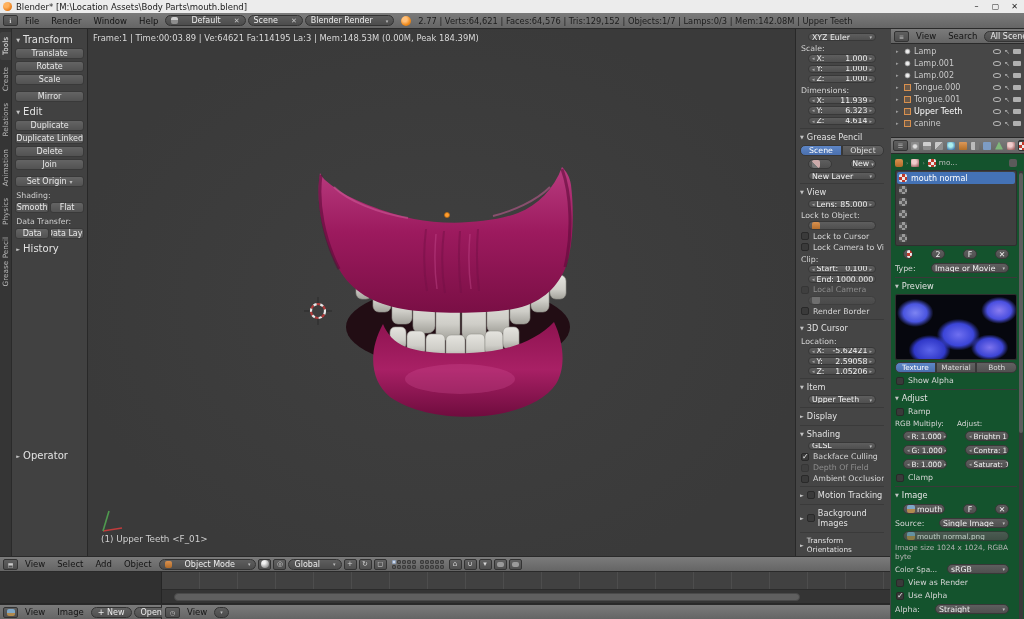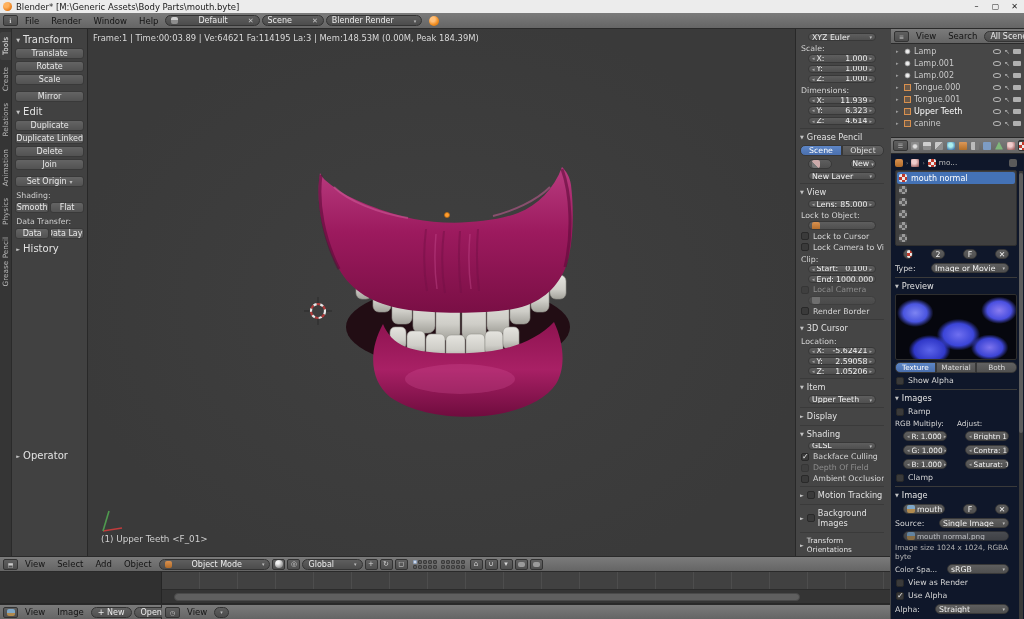--- a/index.html
+++ b/index.html
@@ -9,21 +9,21 @@
   
   .titlebar{position:absolute;left:0;top:0;width:1024px;height:13px;background:#ececec;color:#1a1a1a;display:flex;align-items:center;font-size:8.5px}
   .tb-logo{width:9px;height:9px;margin:0 4px 0 3px;border-radius:50%;background:radial-gradient(circle at 35% 32%,#ffb25e 0 30%,#e87d1a 70%,#b65708 100%);flex:0 0 auto}
   .tb-btns{margin-left:auto;display:flex;height:13px}
   .tb-btn{width:19px;height:13px;display:flex;align-items:center;justify-content:center;color:#222;font-size:8px}
 
   
   .hdr{background:linear-gradient(#7b7b7b,#656565);border-bottom:1px solid #2a2a2a;display:flex;align-items:center;gap:2px;color:#141414}
   .menu{padding:0 5px;color:#141414;font-size:8.5px;white-space:nowrap}
   .edicon{width:15px;height:11px;margin-left:3px;background:linear-gradient(#5f5f5f,#4d4d4d);border:1px solid #333;border-radius:2px;display:flex;align-items:center;justify-content:center;color:#ccc;font-size:6px;flex:0 0 auto}
-  .chip{height:11px;display:flex;align-items:center;gap:20px;background:linear-gradient(#5e5e5e,#4c4c4c);border:1px solid #333;border-radius:6px;padding:4px 5px;color:#ececec;font-size:8px;white-space:nowrap}
+  .chip{height:11px;display:flex;align-items:center;gap:13px;background:linear-gradient(#5e5e5e,#4c4c4c);border:1px solid #333;border-radius:6px;padding:4px 5px;color:#ececec;font-size:8px;white-space:nowrap}
   .chip .dn{font-size:5px;color:#bdbdbd}
   .chip .x{color:#c5c5c5;font-size:7px}
   .hbtn{height:11px;padding:0 6px;background:linear-gradient(#626262,#505050);border:1px solid #333;border-radius:6px;color:#ececec;display:flex;align-items:center;font-size:8px;white-space:nowrap}
   .blogo{width:10px;height:10px;border-radius:50%;background:radial-gradient(circle at 38% 34%,#ffc07a 0 25%,#f08c1e 60%,#c76a08 100%);margin-left:5px;flex:0 0 auto}
   .stats{margin-left:5px;color:#1d1d1d;font-size:8.3px;white-space:nowrap}
   .info{position:absolute;left:0;top:13px;width:1024px;height:16px}
 
   
   .toolshelf{position:absolute;left:0;top:29px;width:88px;height:527px;background:#414141;border-right:1px solid #282828;display:flex}
   .ts-tabs{width:14px;background:#353535;border-right:1px solid #2a2a2a;display:flex;flex-direction:column;align-items:center;padding-top:3px;gap:2px}
@@ -81,21 +81,21 @@
   .ol-row.active{color:#fff}
   .oi-tri{color:#9d9d9d;font-size:5px;width:5px;flex:0 0 auto}
   .oi-lamp{width:7px;height:7px;border-radius:50%;background:radial-gradient(circle,#eee 0 25%,#999 50%,transparent 65%);flex:0 0 auto}
   .oi-cube{width:7px;height:7px;border:1px solid #d8904e;background:rgba(216,144,78,.25);flex:0 0 auto}
   .ol-tgl{margin-left:auto;display:flex;gap:3px;align-items:center}
   .oi-eye{width:8px;height:5px;border:1px solid #b9b9b9;border-radius:50%}
   .oi-arrow::after{content:"↖";color:#b9b9b9;font-size:7px}
   .oi-cam{width:8px;height:5px;background:#b0b0b0;border-radius:1px}
 
   
-  .props{position:absolute;left:891px;top:137px;width:133px;height:482px;background:#0f172a;display:flex;flex-direction:column;border-top:1px solid #282828}
+  .props{position:absolute;left:891px;top:137px;width:133px;height:482px;background:#14532d;display:flex;flex-direction:column;border-top:1px solid #282828}
   .pr-body{flex:1;padding:2px 7px 0 4px;overflow:hidden;position:relative;display:flex;flex-direction:column}
   .psb{position:absolute;right:1px;top:17px;width:4px;bottom:0;background:#393939}
   .psb i{position:absolute;left:0;right:0;top:2px;height:260px;background:#5d5d5d;border-radius:2px}
   .pt{width:10px;height:11px;border-radius:2px;display:flex;align-items:center;justify-content:center;flex:0 0 auto}
   .pt.active{background:#454545;border:1px solid #333}
   .pticon{width:8px;height:8px;border-radius:1px}
   .i-cam{background:radial-gradient(circle at 50% 55%,#ddd 0 25%,#8b8b8b 50%)}
   .i-layers{background:linear-gradient(180deg,#cfcfcf 0 45%,#8d8d8d 45%)}
   .i-scene{background:linear-gradient(135deg,#c9c9c9 50%,#8f8f8f 50%)}
   .i-world{background:radial-gradient(circle at 45% 40%,#aee 0 30%,#47a 80%)}
@@ -146,21 +146,21 @@
   .bh-img{width:162px;border-right:1px solid #2a2a2a}
   .bh-tl{flex:1}
 </style>
 </head>
 <body>
 
 <div class="app">
 
   <div class="titlebar">
     <span class="tb-logo"></span>
-    <span>Blender* [M:\Generic Assets\Body Parts\mouth.byte]</span>
+    <span>Blender* [M:\Location Assets\Body Parts\mouth.blend]</span>
     <span class="tb-btns">
       <span class="tb-btn">–</span>
       <span class="tb-btn">▢</span>
       <span class="tb-btn">✕</span>
     </span>
   </div>
 
   <div class="info hdr">
     <span class="edicon">ℹ</span>
     <span class="menu">File</span>
@@ -174,20 +174,21 @@
     </span>
     <span class="chip">
       <span>Scene</span>
       <span class="x">✕</span>
     </span>
     <span class="chip">
       <span>Blender Render</span>
       <span class="dn">▾</span>
     </span>
     <span class="blogo"></span>
+    <span class="stats">2.77 | Verts:64,621 | Faces:64,576 | Tris:129,152 | Objects:1/7 | Lamps:0/3 | Mem:142.08M | Upper Teeth</span>
   </div>
 
   <div class="toolshelf">
     <div class="ts-tabs">
       <span class="ts-tab active">Tools</span>
       <span class="ts-tab">Create</span>
       <span class="ts-tab">Relations</span>
       <span class="ts-tab">Animation</span>
       <span class="ts-tab">Physics</span>
       <span class="ts-tab">Grease Pencil</span>
@@ -624,21 +625,21 @@
       <div class="tpair">
         <span class="tg active f75">Texture</span>
         <span class="tg f75">Material</span>
         <span class="tg f75">Both</span>
       </div>
       <div class="cbrow">
           <span class="cb"></span>
           <span>Show Alpha</span>
         </div>
       <div class="pph">
-          <span>Images</span>
+          <span>Adjust</span>
         </div>
       <div class="cbrow">
           <span class="cb"></span>
           <span>Ramp</span>
         </div>
       <div class="prow">
         <span class="plabel f75" style="flex:1">RGB Multiply:</span>
         <span class="plabel f75" style="flex:1">Adjust:</span>
       </div>
       <div class="prow">

